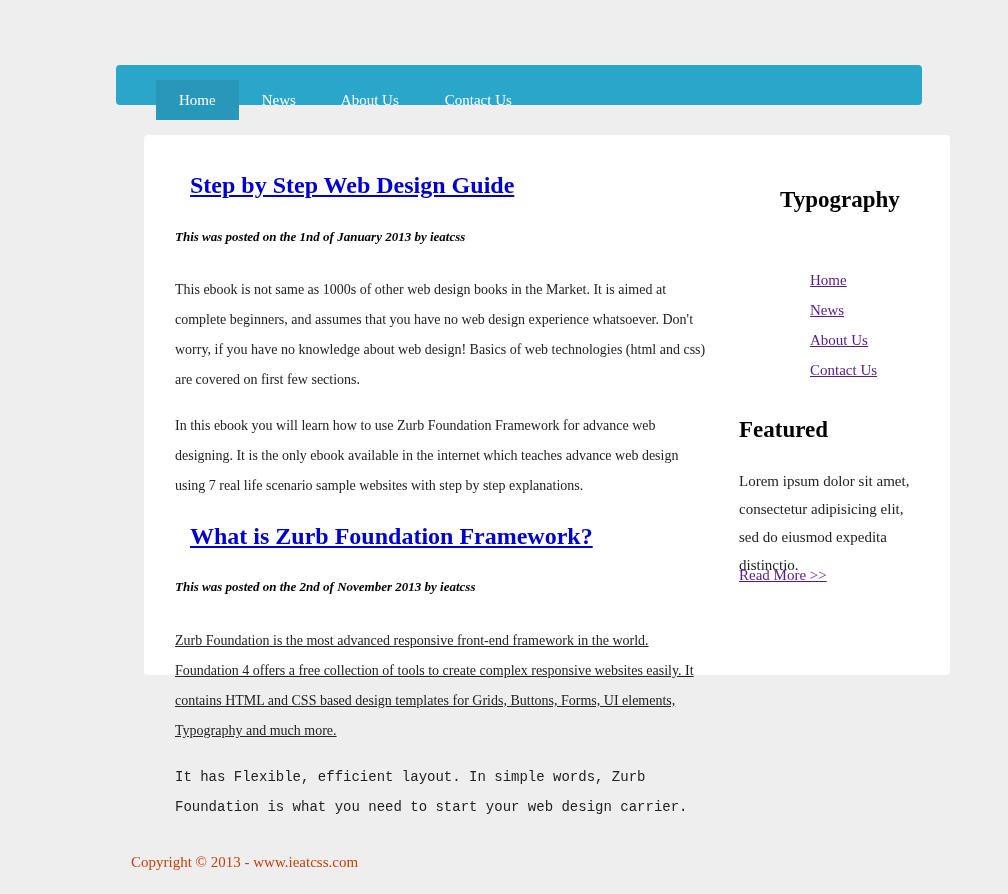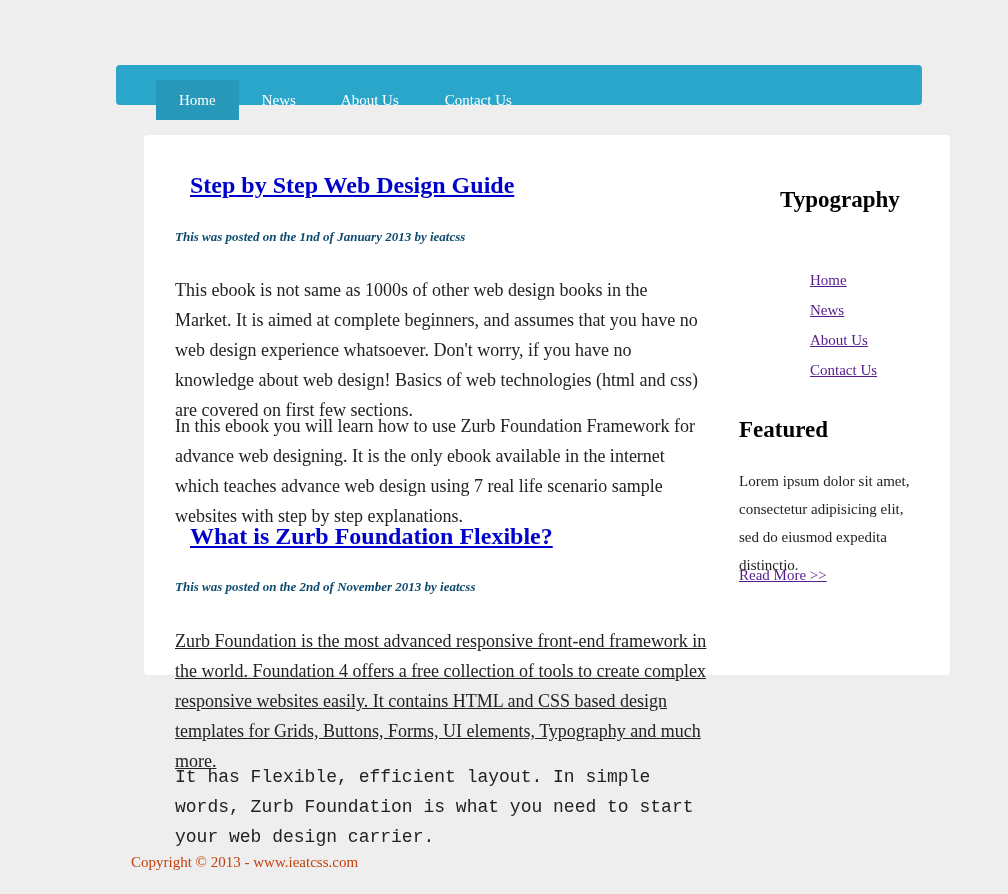--- a/index.html
+++ b/index.html
@@ -18,23 +18,23 @@
     .content {
       position: absolute; left: 101px; top: 120px; width: 806px; height: 540px;
       background: #ffffff; border-radius: 4px; margin-left: 28px;
     }
     .main { position: absolute; left: 16px; top: 0; width: 560px; }
     .main h2 { font-size: 24px; font-weight: bold; line-height: 30px; }
     .main h2 a { color: #0000cc; text-decoration: underline; }
     .post1-title { position: absolute; top: 20px; left: 0; white-space: nowrap; }
     .meta {
       position: absolute; left: 0; font-size: 13px; font-style: italic; font-weight: bold;
-      color: #0c4a6e; white-space: nowrap;
+      color: #000000; white-space: nowrap;
     }
-    .para { position: absolute; left: 0; width: 562px; font-size: 18px; line-height: 30px; color: #222; }
+    .para { position: absolute; left: 0; width: 562px; font-size: 14px; line-height: 30px; color: #222; }
     .sidebar { position: absolute; left: 580px; top: 0; width: 220px; }
     .sidebar h3 { position: absolute; font-size: 23px; font-weight: bold; color: #000; white-space: nowrap; }
     .side-nav { position: absolute; left: 41px; top: 100px; list-style: none; }
     .side-nav li { height: 30px; line-height: 30px; font-size: 15px; }
     .side-nav a { color: #551a8b; text-decoration: underline; }
     .featured-text { position: absolute; left: 0; top: 317px; width: 215px; font-size: 15px; line-height: 28px; color: #222; }
     .read-more { position: absolute; left: 0; top: 410px; font-size: 15px; line-height: 30px; color: #551a8b; text-decoration: underline; white-space: nowrap; }
     .footer { position: absolute; left: 101px; top: 824px; font-size: 15px; color: #c2410c; white-space: nowrap; }
   </style>
 </head>
@@ -50,21 +50,21 @@
 <div class="content">
   <div class="main">
     <h2 class="post1-title">
       <a href="#">Step by Step Web Design Guide</a>
     </h2>
     <p class="meta" style="top:79px;">This was posted on the 1nd of January 2013 by ieatcss</p>
     <p class="para" style="top:125px;">This ebook is not same as 1000s of other web design books in the Market. It is aimed at complete beginners, and assumes that you have no web design experience whatsoever. Don't worry, if you have no knowledge about web design! Basics of web technologies (html and css) are covered on first few sections.</p>
     <p class="para" style="top:261px;">In this ebook you will learn how to use Zurb Foundation Framework for advance web designing. It is the only ebook available in the internet which teaches advance web design using 7 real life scenario sample websites with step by step explanations.</p>
 
     <h2 class="post1-title" style="top:371px;">
-      <a href="#">What is Zurb Foundation Flexible?</a>
+      <a href="#">What is Zurb Foundation Framework?</a>
     </h2>
     <p class="meta" style="top:429px;">This was posted on the 2nd of November 2013 by ieatcss</p>
     <p class="para" style="top:476px;text-decoration:underline;">Zurb Foundation is the most advanced responsive front-end framework in the world. Foundation 4 offers a free collection of tools to create complex responsive websites easily. It contains HTML and CSS based design templates for Grids, Buttons, Forms, UI elements, Typography and much more.</p>
     <p class="para" style="top:612px;font-family:Liberation Mono, monospace;">It has Flexible, efficient layout. In simple words, Zurb Foundation is what you need to start your web design carrier.</p>
   </div>
 
   <aside class="sidebar">
     <h3 style="left:41px; top:37px;">Typography</h3>
     <ul class="side-nav">
       <li><a href="#">Home</a></li>

